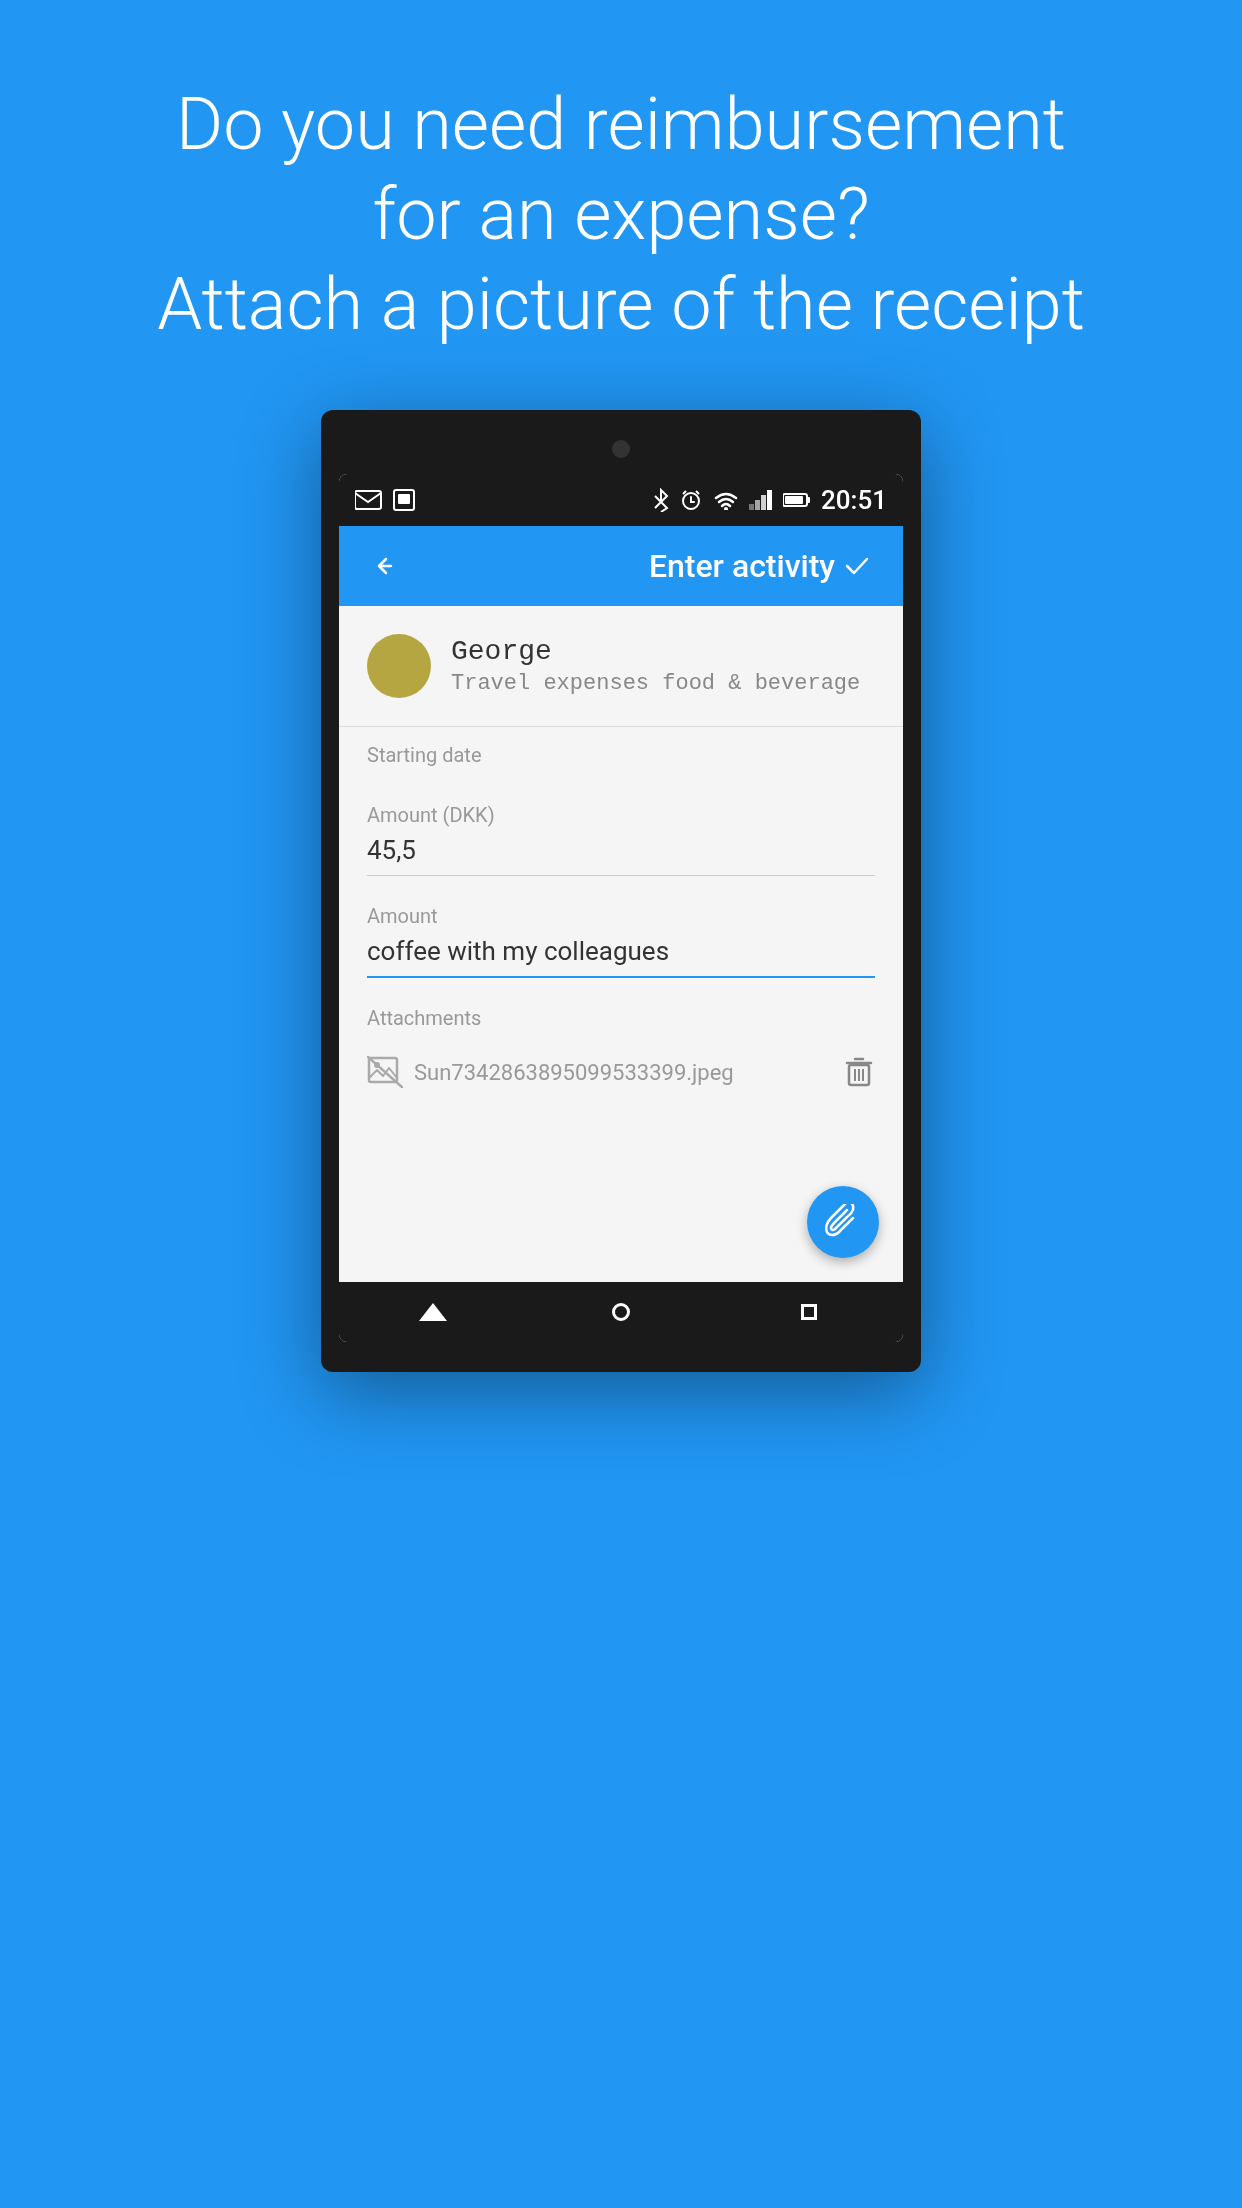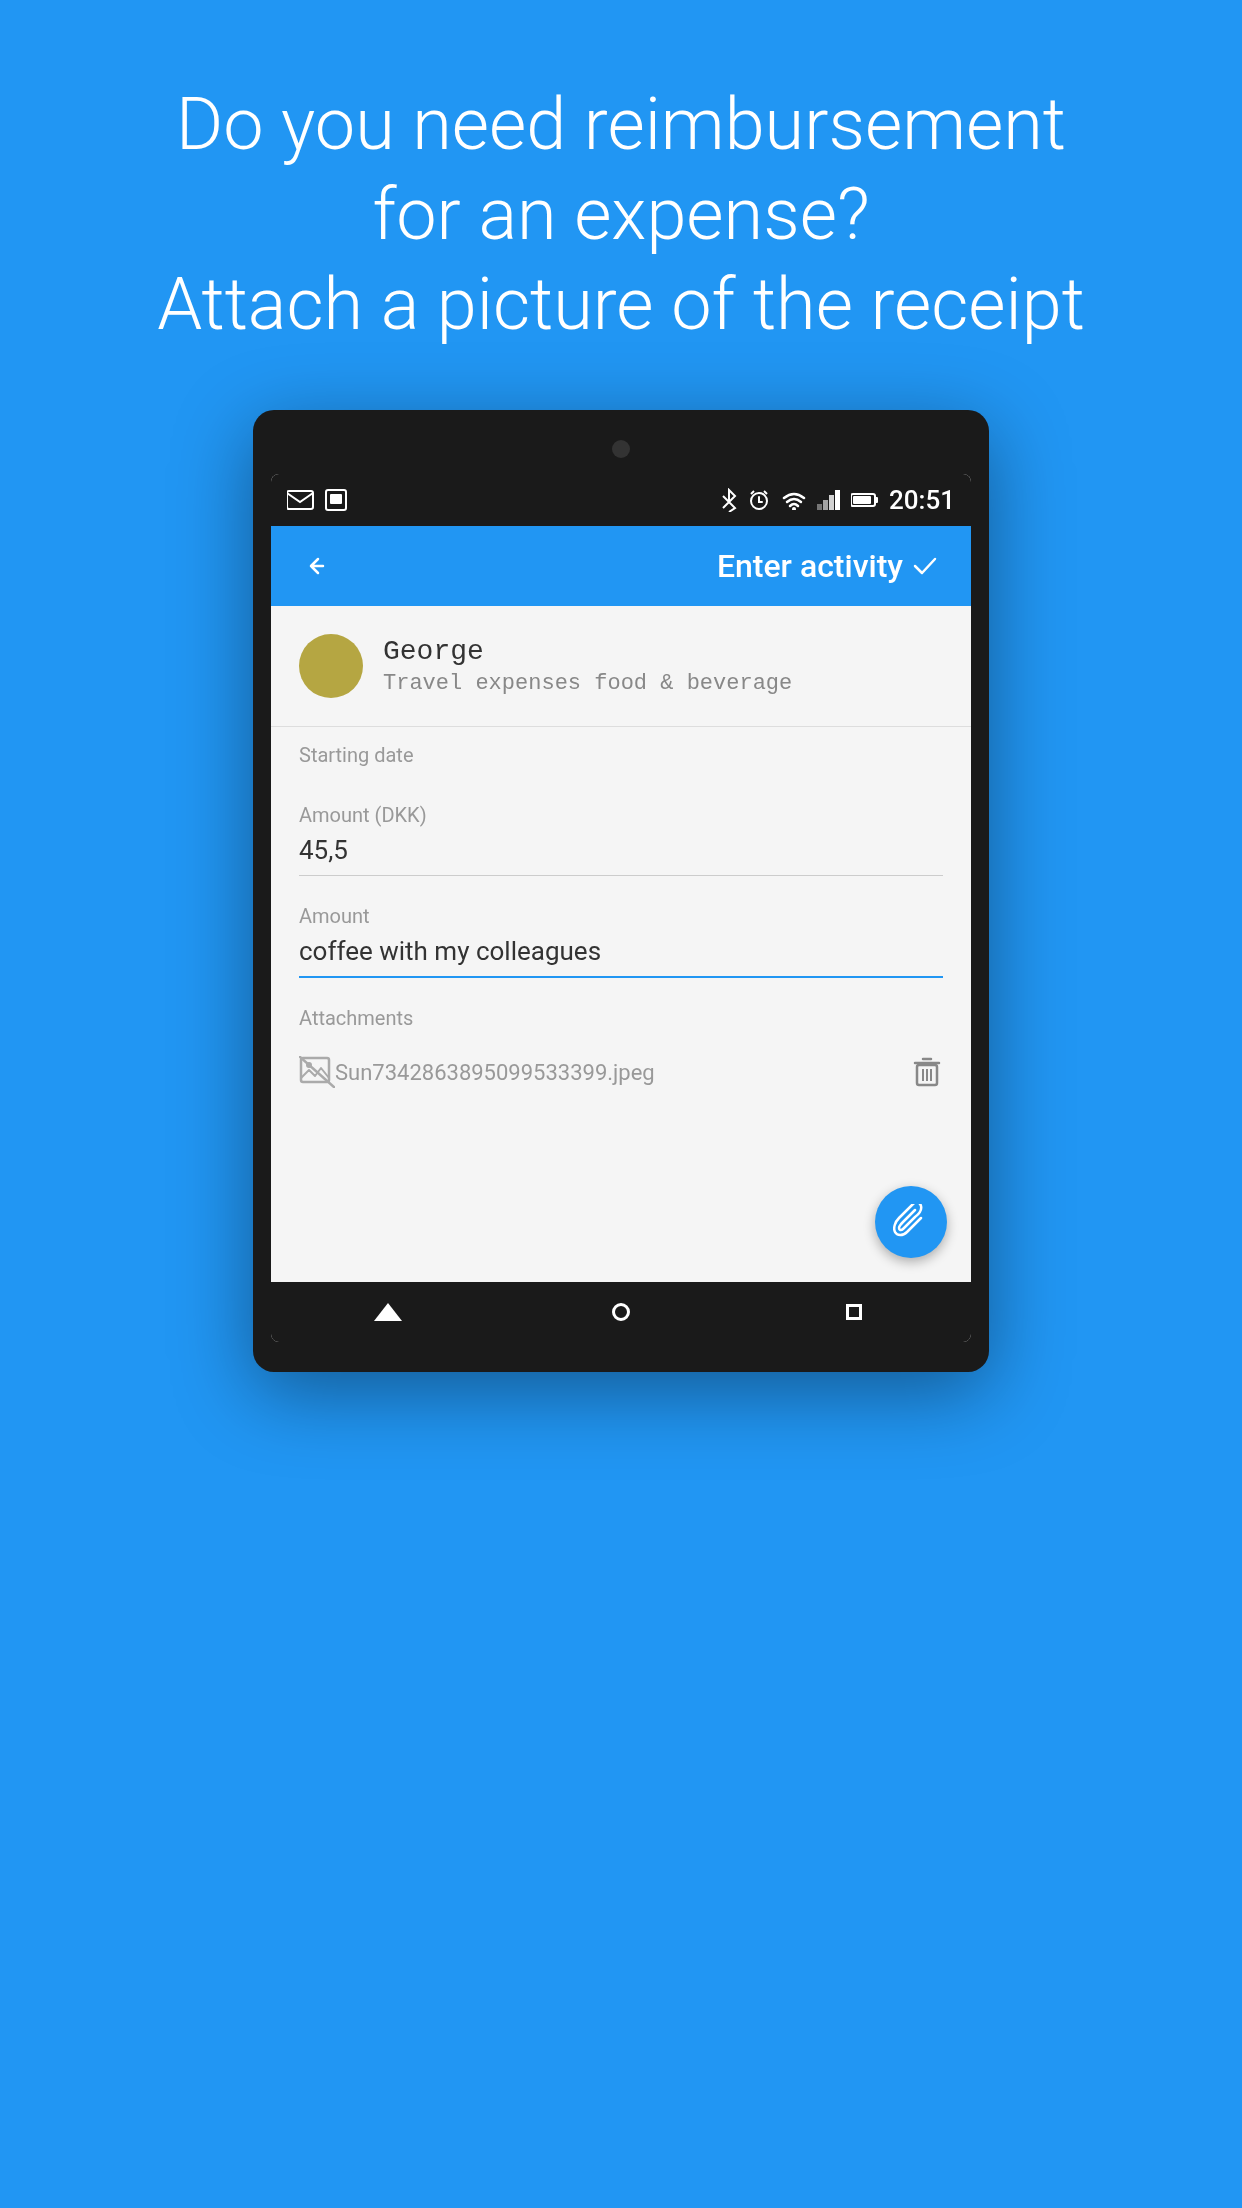--- a/index.html
+++ b/index.html
@@ -18,23 +18,23 @@
     .hero-text {
       color: white;
       text-align: center;
       padding: 80px 80px 60px 80px;
       font-size: 72px;
       font-weight: 300;
       line-height: 1.25;
     }
 
     .phone-container {
-      width: 736px;
+      width: 600px;
       background: #1a1a1a;
-      border-radius: 21px;
+      border-radius: 12px;
       padding: 30px 18px 30px 18px;
       box-shadow: 0 20px 80px rgba(0,0,0,0.4);
       position: relative;
     }
 
     .phone-camera {
       width: 18px;
       height: 18px;
       background: #333;
       border-radius: 50%;
@@ -188,21 +188,21 @@
 
     
     .attachments-section {
       padding: 16px 28px;
       background: #f5f5f5;
     }
 
     .attachment-item {
       display: flex;
       align-items: center;
-      gap: 0;
+      gap: 11px;
       padding: 16px 0;
     }
 
     .attachment-icon {
       width: 36px;
       height: 36px;
       display: flex;
       align-items: center;
       justify-content: center;
     }

